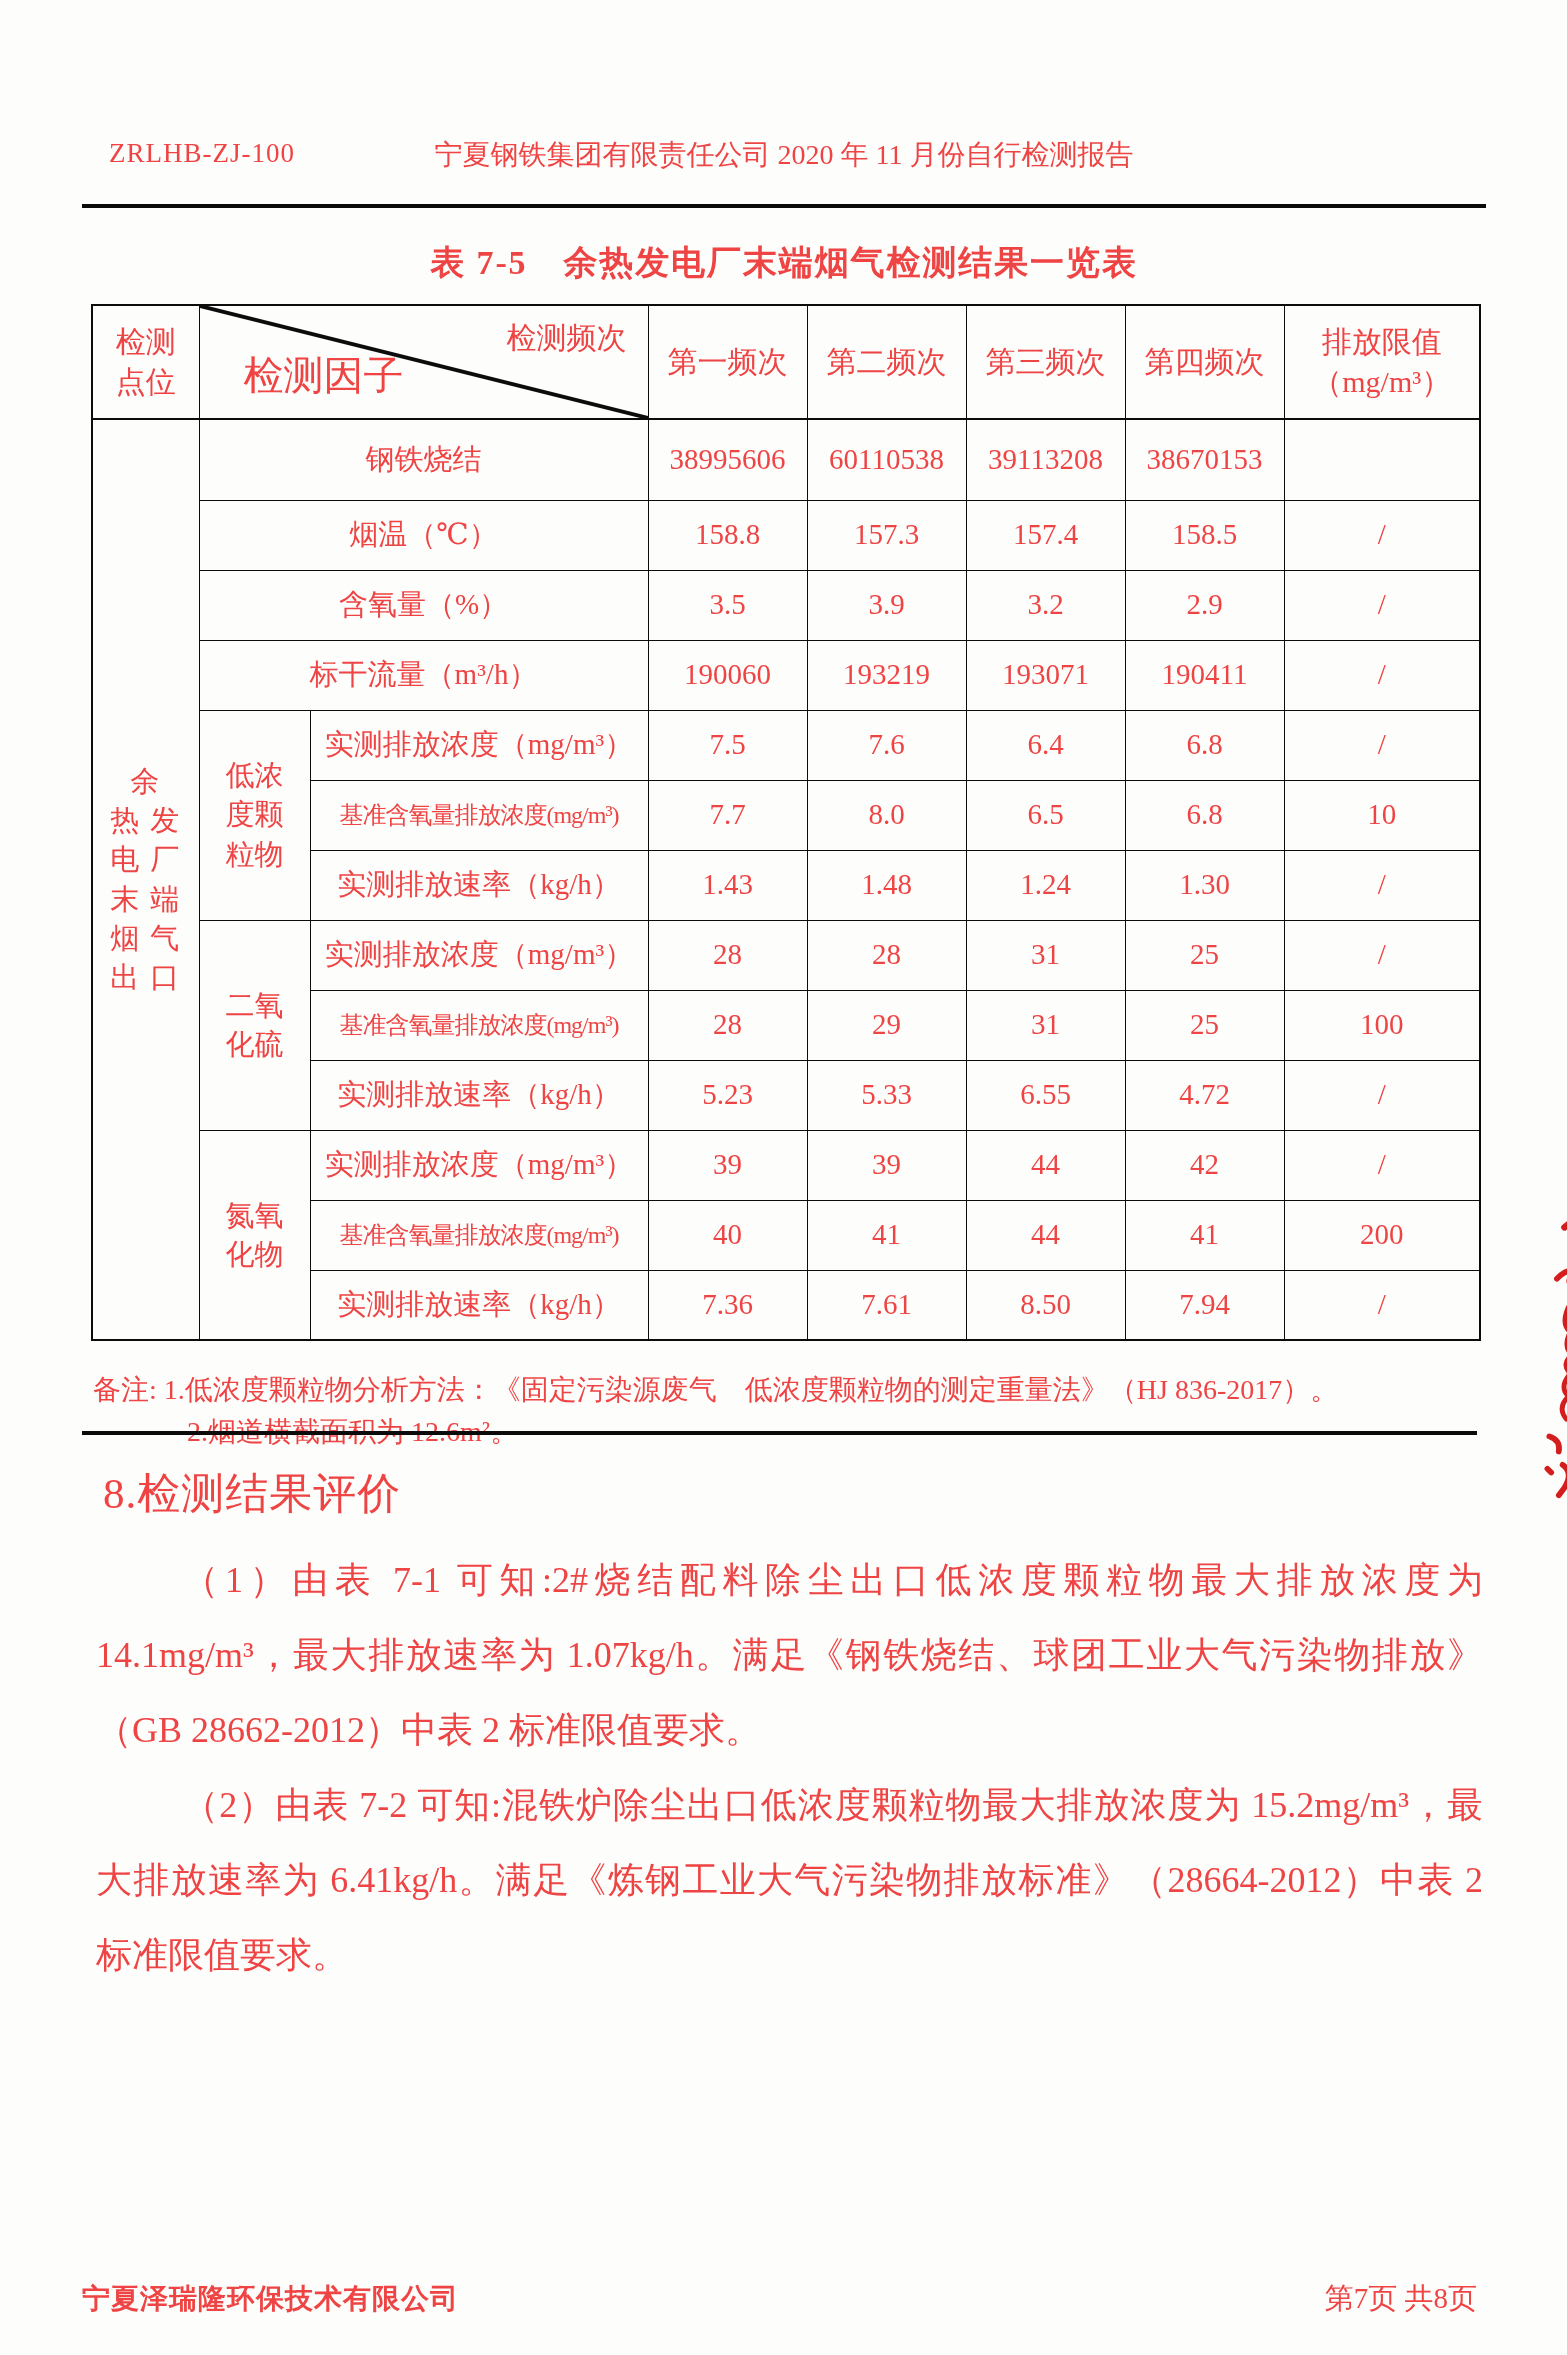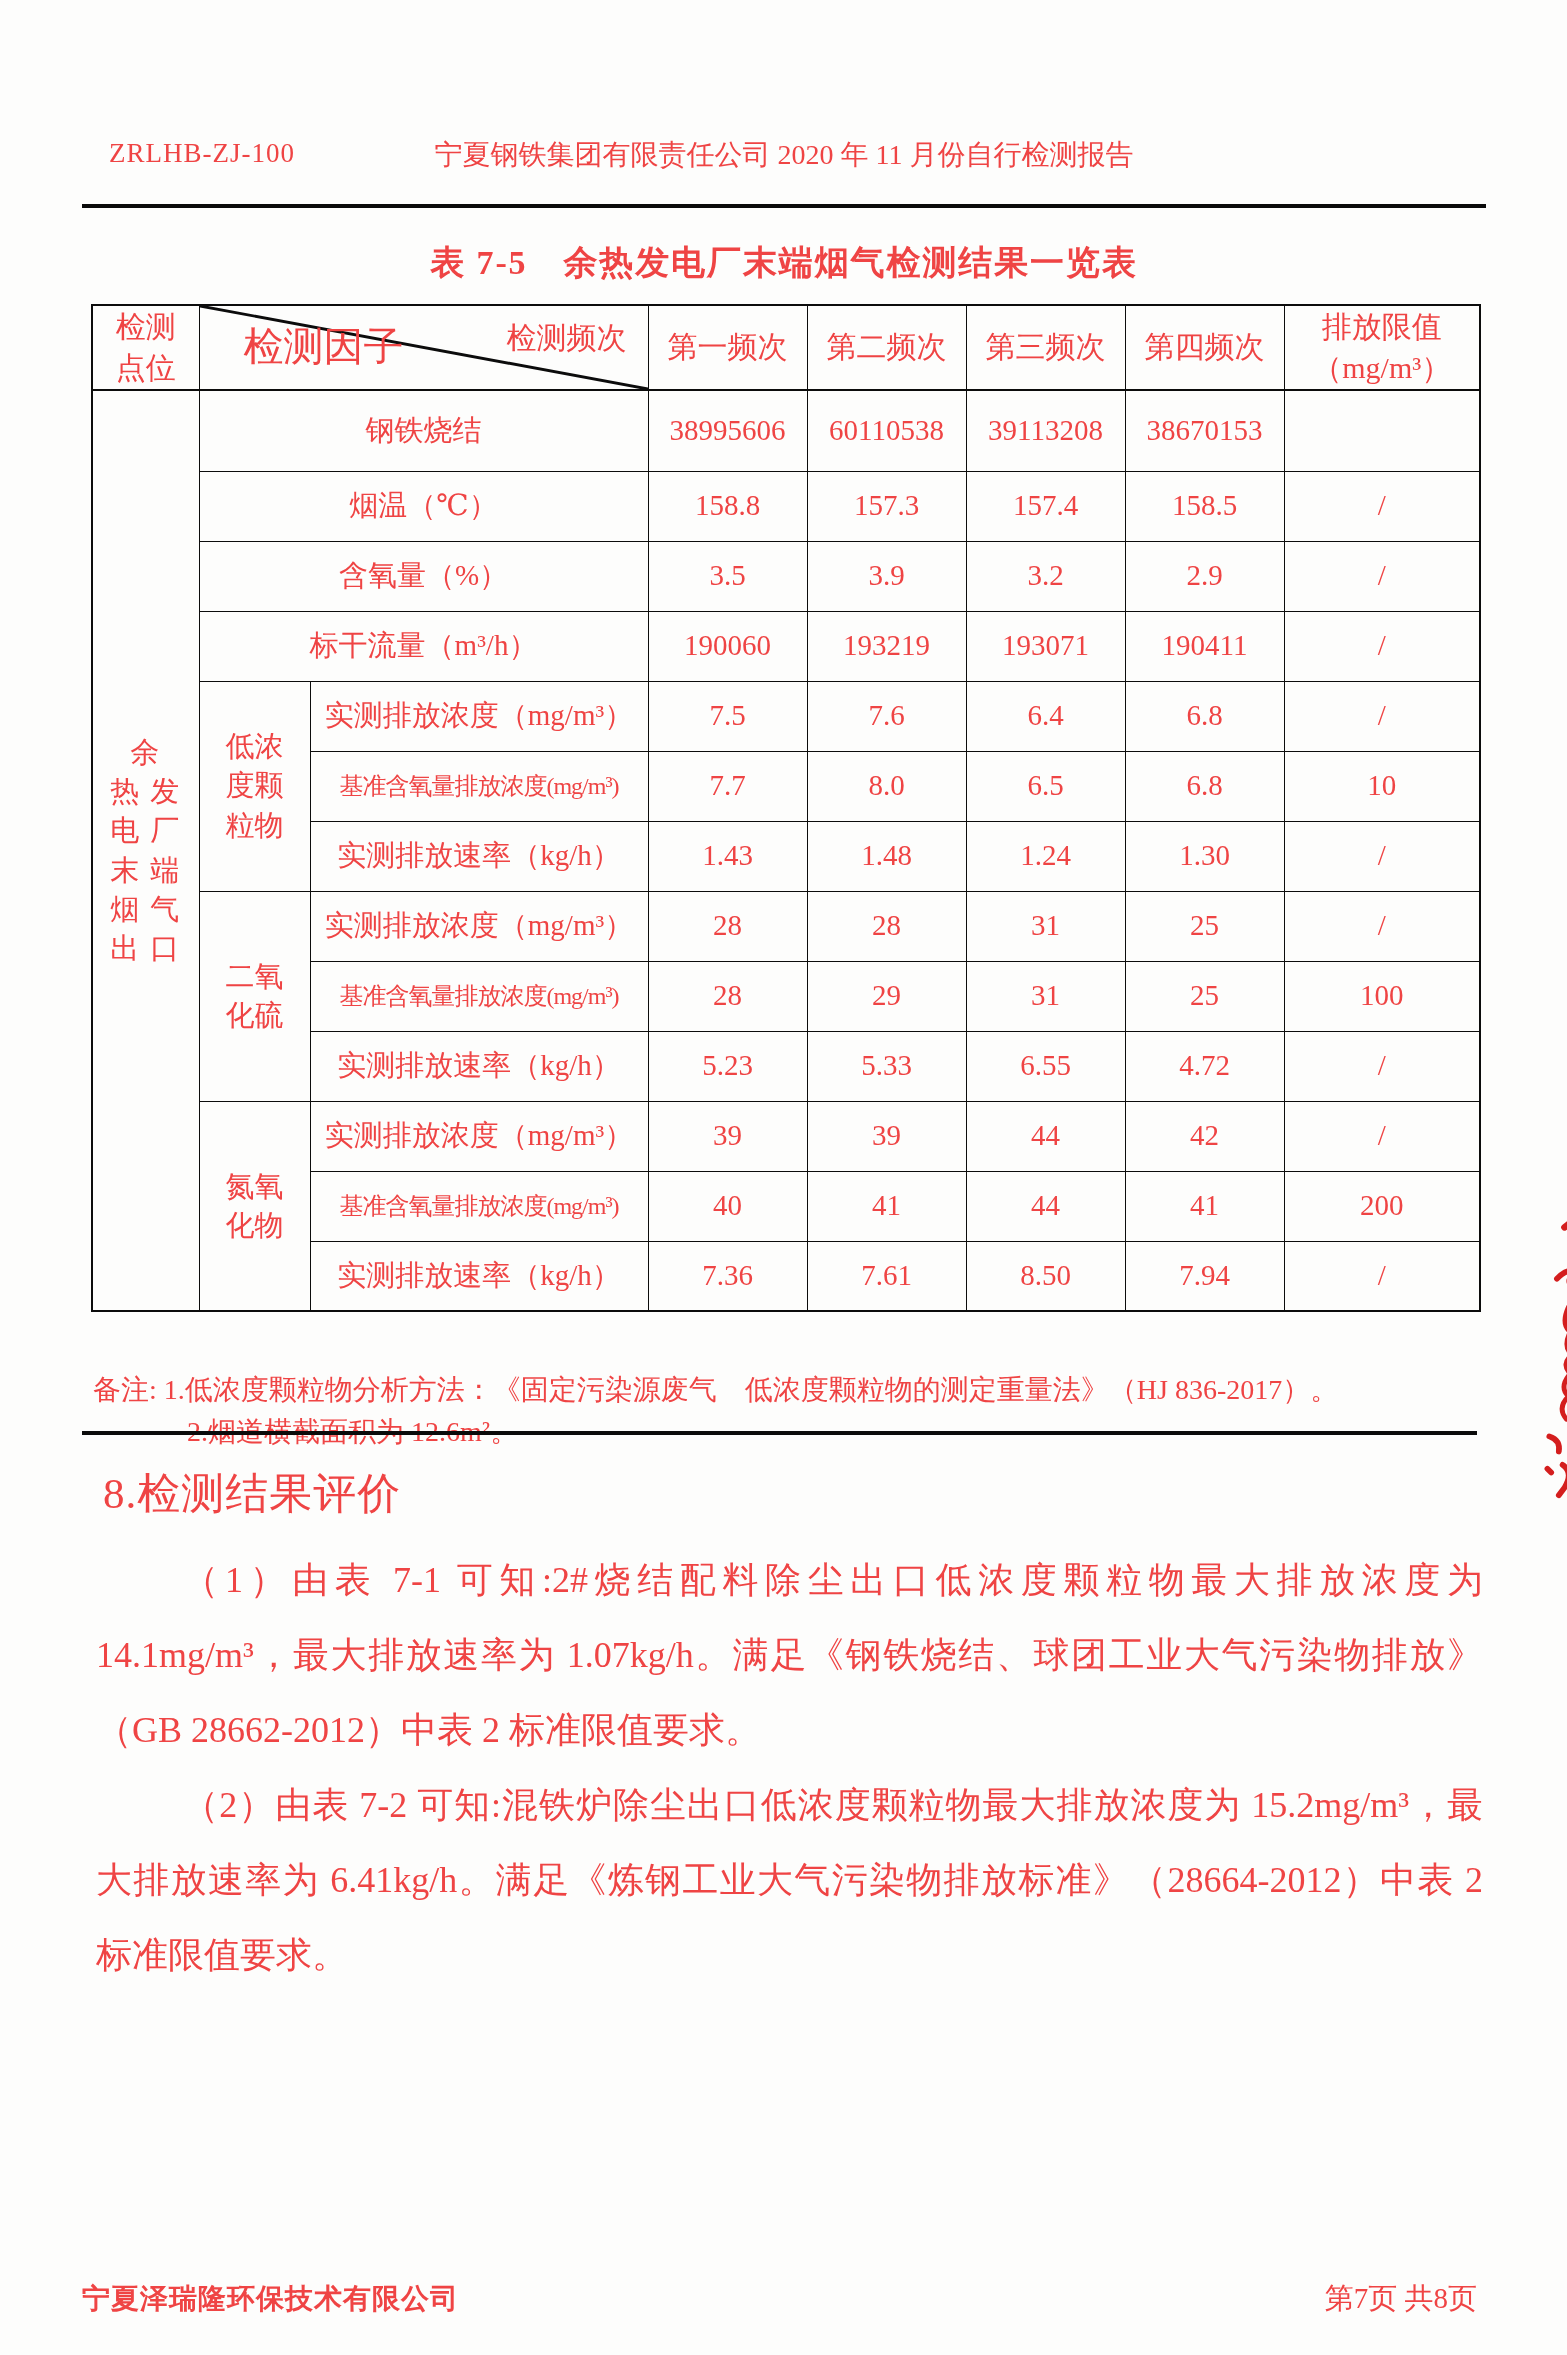--- a/index.html
+++ b/index.html
@@ -17,21 +17,21 @@
   
   .table-title{position:absolute; top:240px; left:0; width:100%; text-align:center;
     font-size:34px; font-weight:bold; letter-spacing:1.9px;}
   
   table.results{position:absolute; top:304px; left:91px; width:1390px;
     border-collapse:collapse; table-layout:fixed;}
   table.results th, table.results td{
     border:1.9px solid #0c0c0c; padding:0 3.8px; text-align:center; vertical-align:middle;
     font-weight:normal; font-size:29px; line-height:1.35; overflow:hidden;}
   table.results{border:2.9px solid #0c0c0c;}
-  tr.hrow{height:85px;}
+  tr.hrow{height:114px;}
   tr.hrow th{border-bottom:2.9px solid #0c0c0c; font-size:30px;}
   tr.r-first{height:81px;}
   tr.r{height:70px;}
   .pre{white-space:pre-line;}
   td.site-cell{font-size:30px; line-height:1.62; letter-spacing:1.9px;}
   td.group-cell{font-size:29px; line-height:1.5;}
   td.factor{font-size:28px;}
   td.factor.tight{font-size:24px; letter-spacing:-1px;}
   th.c-limit{font-size:27px; line-height:1.45;}
   th.c-diag{position:relative; padding:0;}

